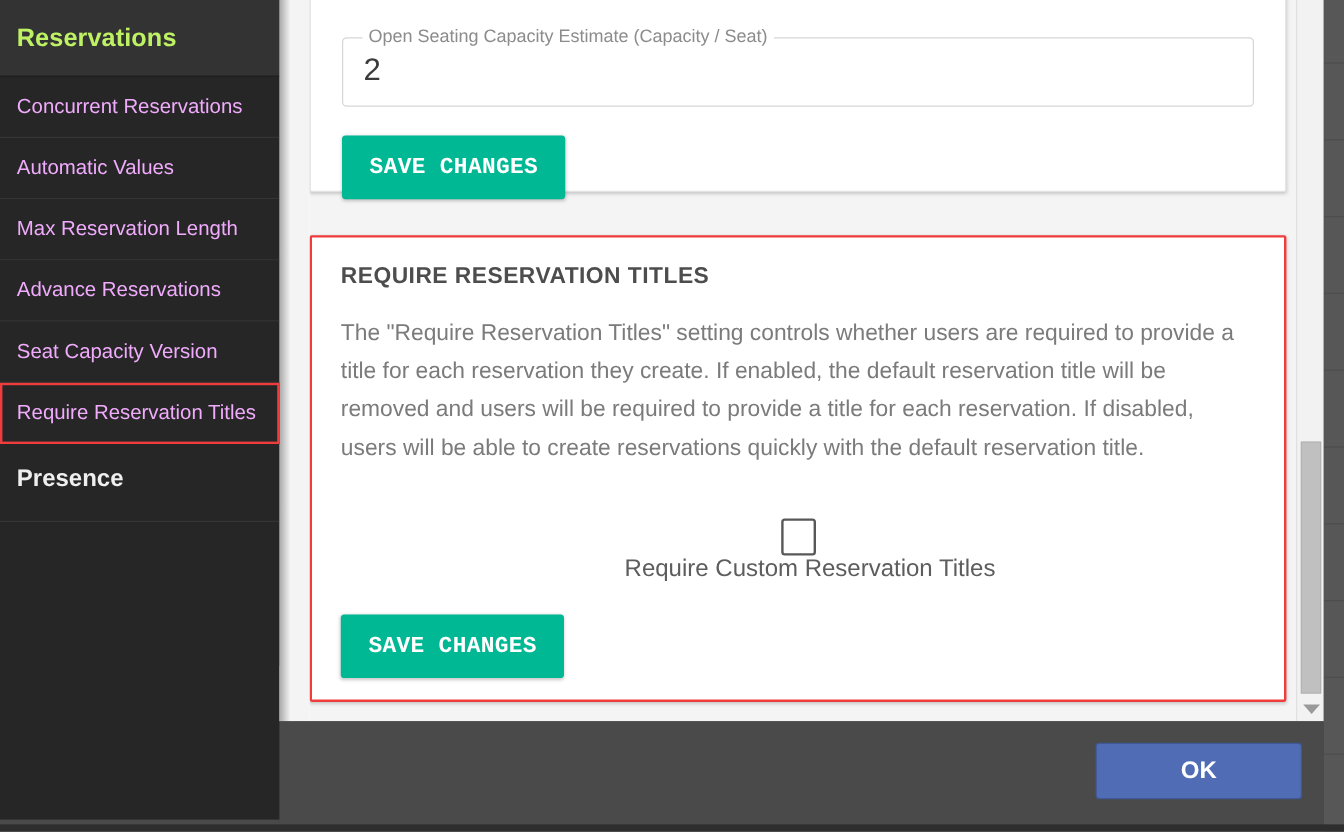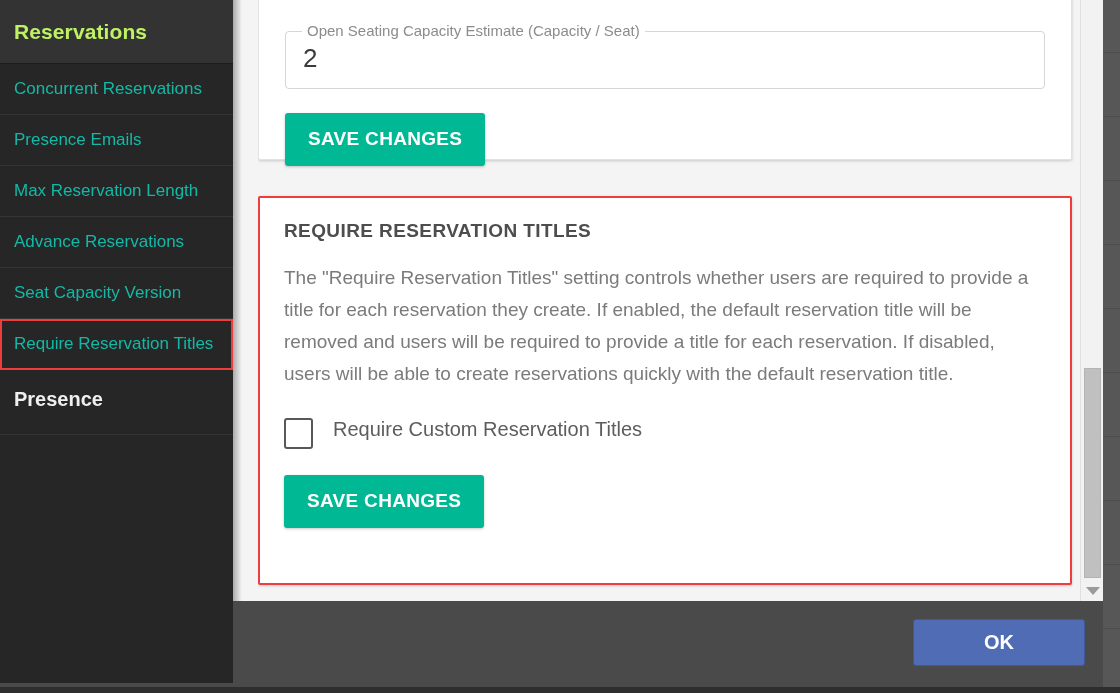--- a/index.html
+++ b/index.html
@@ -65,21 +65,21 @@
     border-bottom: 1px solid #1c1c1c;
   }
   .sidebar-header-title {
     color: #bef264;
     font-size: 21px;
     font-weight: bold;
     letter-spacing: .1px;
   }
   .sidebar-item {
     padding: 11px 14px 12px 14px;
-    color: #14b8a6;
+    color: #f0abfc;
     font-size: 17px;
     line-height: 27px;
     border-bottom: 1px solid #353535;
     background: #262626;
     cursor: default;
   }
   .sidebar-item.section {
     font-size: 20px;
     font-weight: bold;
     color: #efefef;
@@ -171,43 +171,45 @@
     background: #00b894;
     color: #ffffff;
     border: none;
     border-radius: 3px;
     font-size: 19px;
     font-weight: bold;
     letter-spacing: .3px;
     padding: 15px 23px 16px 23px;
     box-shadow: 0 1px 3px rgba(0,0,0,.22);
     cursor: pointer;
-    font-family: Liberation Sans, sans-serif;
+    font-family: Liberation Mono, monospace;
   }
 
   .card-two-inner { padding: 22px 24px 0 24px; }
   .card-title {
     font-size: 19px;
     font-weight: bold;
     color: #4d4d4d;
     letter-spacing: .4px;
     margin: 0 0 20px 0;
   }
   .card-desc {
     font-size: 19px;
     line-height: 32px;
     color: #7b7b7b;
     margin: 0;
     max-width: 760px;
   }
 
   .checkbox-row {
     display: flex;
-    margin-top: 28px;
+    align-items: center;
+    margin-top: 42px;
     margin-bottom: 26px;
+    flex-direction: column;
   }
   .checkbox-box {
     width: 29px; height: 31px;
     border: 2px solid #585858;
     border-radius: 3px;
     background: #fff;
     cursor: pointer;
     flex: 0 0 auto;
   }
   .checkbox-label {
@@ -295,21 +297,21 @@
   <div class="dialog">
 
     <div class="dialog-body">
 
       <div class="sidebar">
         <div class="sidebar-header">
           <span class="sidebar-header-title">Reservations</span>
         </div>
         <div id="sidebar-list">
             <div class="sidebar-item"><span>Concurrent Reservations</span></div>
-            <div class="sidebar-item"><span>Presence Emails</span></div>
+            <div class="sidebar-item"><span>Automatic Values</span></div>
             <div class="sidebar-item"><span>Max Reservation Length</span></div>
             <div class="sidebar-item"><span>Advance Reservations</span></div>
             <div class="sidebar-item"><span>Seat Capacity Version</span></div>
             <div class="sidebar-item highlight"><span>Require Reservation Titles</span></div>
             <div class="sidebar-item section"><span>Presence</span></div>
           </div>
         <div class="sidebar-filler"></div>
       </div>
 
       <div class="content-gutter"></div>

